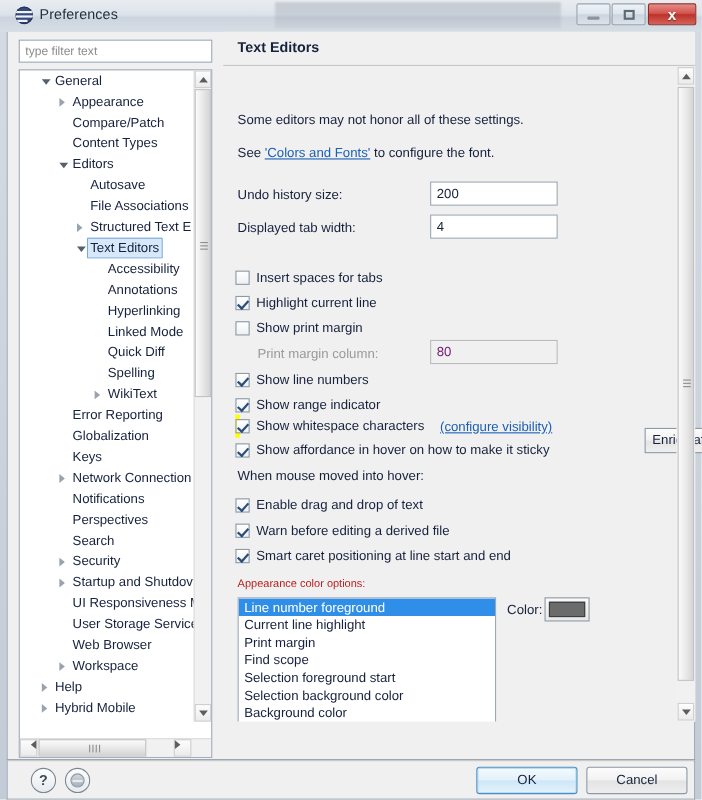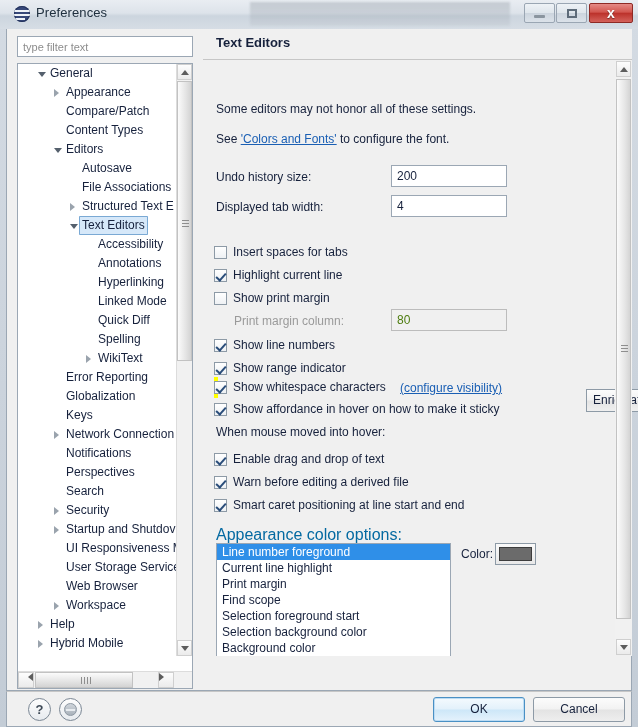--- a/index.html
+++ b/index.html
@@ -320,21 +320,21 @@
     background: #ffffff;
     box-sizing: border-box;
     font-family: "Liberation Sans", sans-serif;
     font-size: 12px;
     color: #16213c;
     padding: 0 0 0 5px;
     outline: none;
   }
   .text-input.disabled {
     background: #f0f0f0;
-    color: #4d7c0f;
+    color: #701a75;
     border-color: #bcbcbc;
   }
 
   
   .cb-row {
     position: absolute;
     left: 11px;
     height: 19px;
     white-space: nowrap;
   }
@@ -380,22 +380,22 @@
     position: absolute;
     left: 6px; top: 3px;
     font-size: 12px;
     color: #16213c;
   }
 
   
   #appearance-label {
     position: absolute;
     left: 13px; top: 466px;
-    font-size: 16px;
-    color: #0369a1;
+    font-size: 10px;
+    color: #b91c1c;
   }
   #color-list {
     position: absolute;
     left: 13px; top: 483px;
     width: 235px; height: 148px;
     border: 1px solid #9ba7b4;
     background: #ffffff;
     box-sizing: border-box;
     overflow: hidden;
   }

